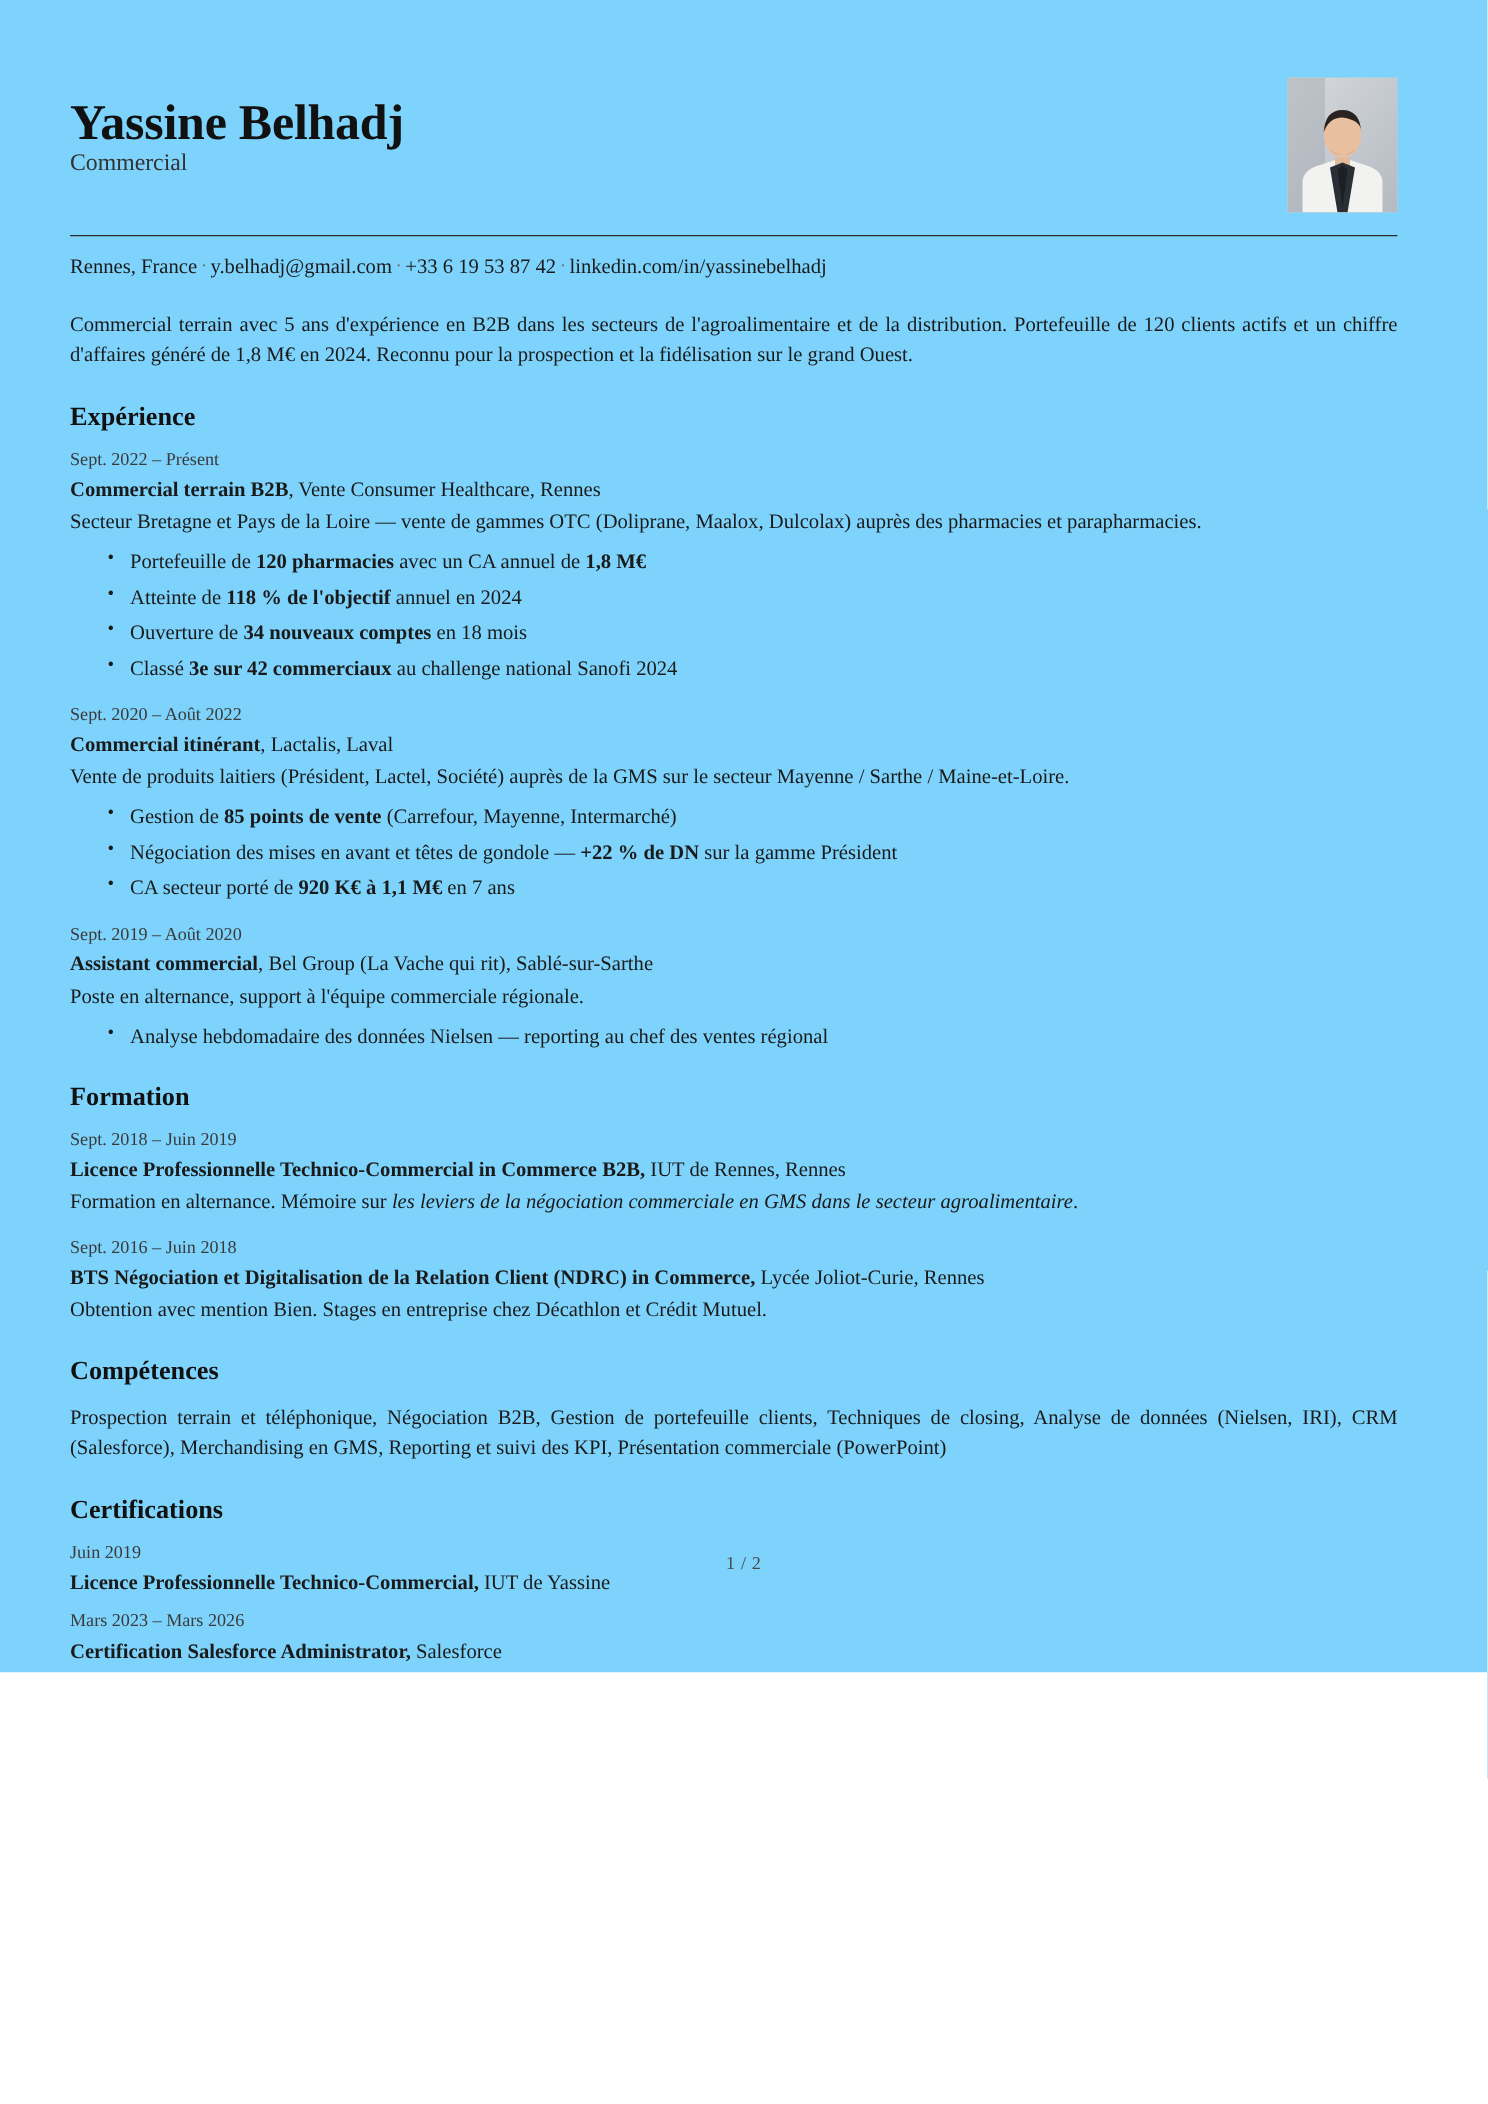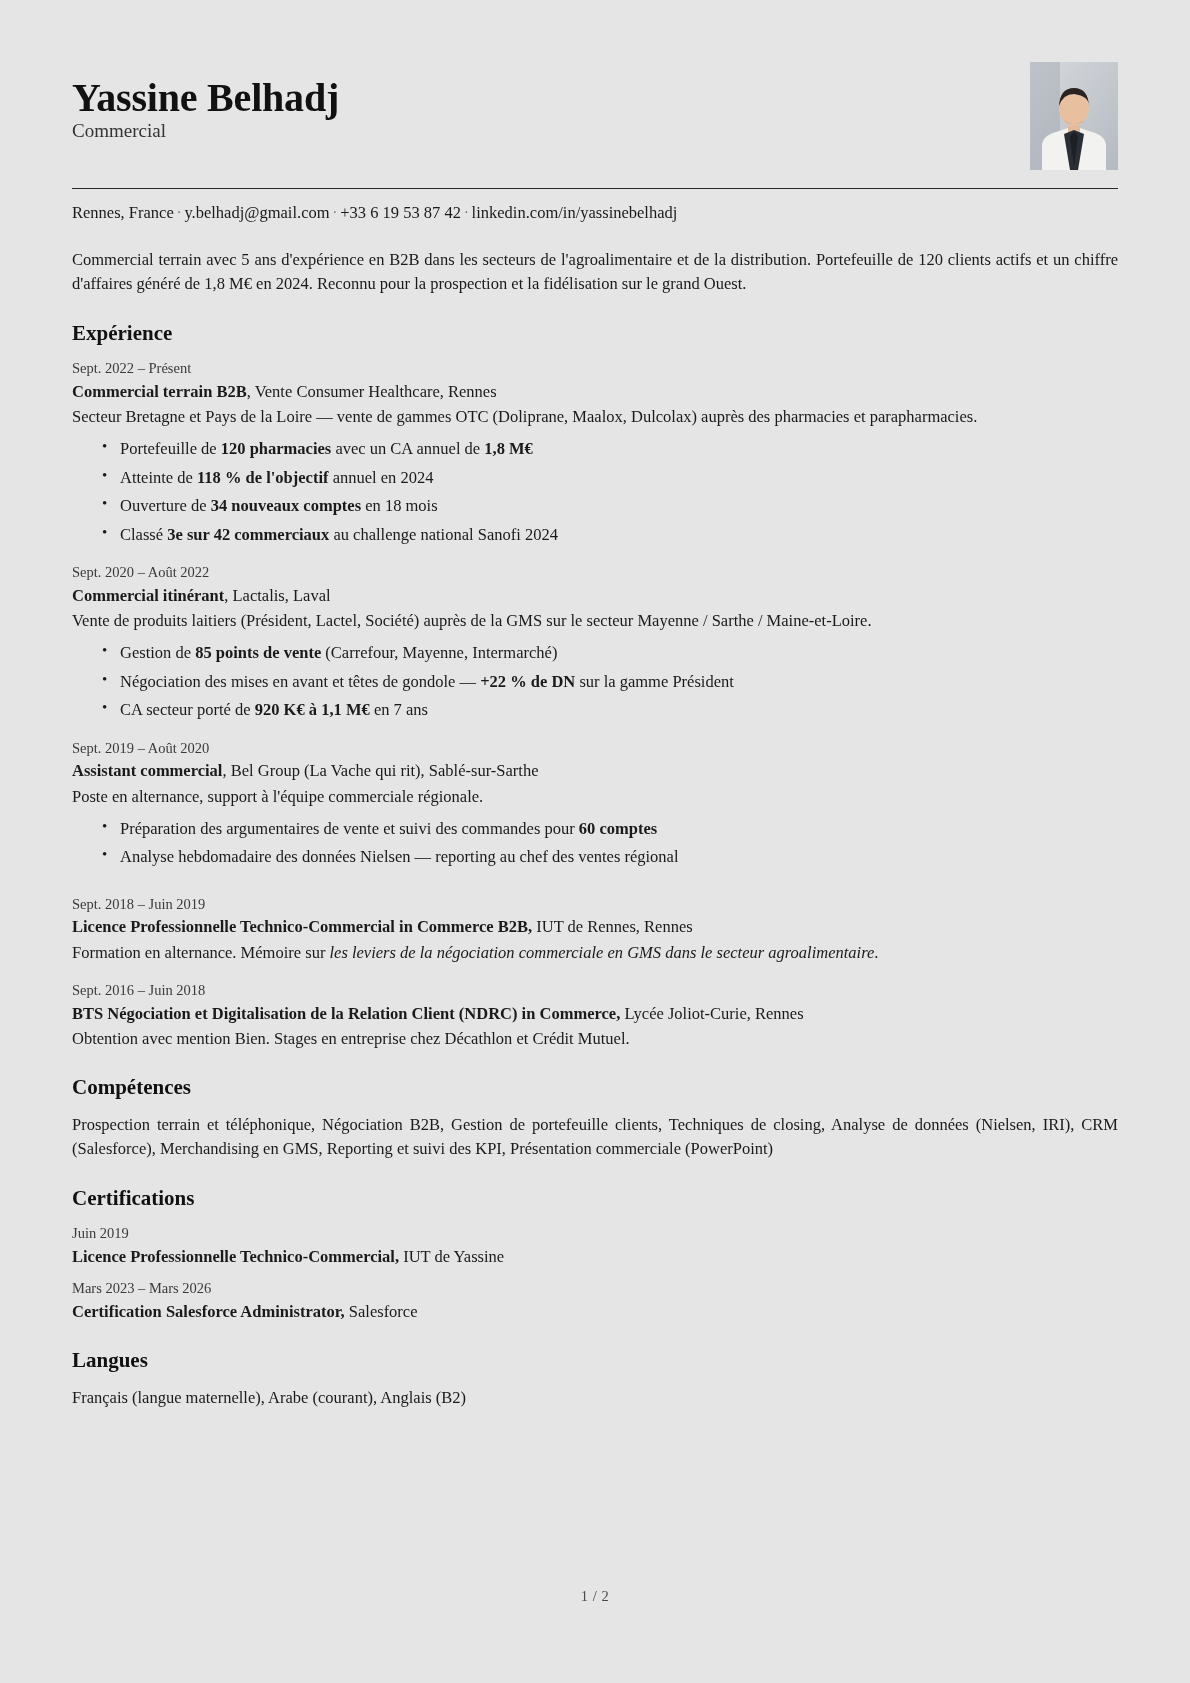--- a/index.html
+++ b/index.html
@@ -7,24 +7,24 @@
     padding: 0;
     background: #ffffff;
   }
   body {
     font-family: "Liberation Serif", "DejaVu Serif", serif;
     color: #1a1a1a;
   }
   .page {
     position: relative;
     width: 1190px;
-    height: 1683px;
-    background: #e5e5e5;
+    height: 1338px;
+    background: #7dd3fc;
     box-sizing: border-box;
-    padding: 62px 72px 0 72px;
+    padding: 62px 72px 0 56px;
     overflow: hidden;
   }
 
   
   .header {
     display: flex;
     align-items: flex-start;
     justify-content: space-between;
   }
   .header-left {
@@ -221,28 +221,28 @@
             <li><span>Gestion de </span><b>85 points de vente</b><span> (Carrefour, Mayenne, Intermarché)</span></li>
             <li><span>Négociation des mises en avant et têtes de gondole — </span><b>+22 % de DN</b><span> sur la gamme Président</span></li>
             <li><span>CA secteur porté de </span><b>920 K€ à 1,1 M€</b><span> en 7 ans</span></li>
           </ul>
         </div>
         <div class="entry">
           <div class="entry-date">Sept. 2019 – Août 2020</div>
           <div class="entry-head"><b>Assistant commercial</b><span>, Bel Group (La Vache qui rit), Sablé-sur-Sarthe</span></div>
           <div class="entry-desc">Poste en alternance, support à l'équipe commerciale régionale.</div>
           <ul class="bullets">
-            <li><span>Préparation des argumentaires de vente et suivi des commandes pour </span><b>60 comptes</b></li>
             <li><span>Analyse hebdomadaire des données Nielsen — reporting au chef des ventes régional</span></li>
           </ul>
         </div>
       </div>
   </div>
 
   <div class="section">
+    <h2 class="section-title">Formation</h2>
     <div>
         <div class="entry">
           <div class="entry-date">Sept. 2018 – Juin 2019</div>
           <div class="entry-head"><b>Licence Professionnelle Technico-Commercial in Commerce B2B,</b><span> IUT de Rennes, Rennes</span></div>
           <div class="entry-desc nojust"><span>Formation en alternance. Mémoire sur </span><i>les leviers de la négociation commerciale en GMS dans le secteur agroalimentaire</i><span>.</span></div>
         </div>
         <div class="entry">
           <div class="entry-date">Sept. 2016 – Juin 2018</div>
           <div class="entry-head"><b>BTS Négociation et Digitalisation de la Relation Client (NDRC) in Commerce,</b><span> Lycée Joliot-Curie, Rennes</span></div>
           <div class="entry-desc nojust"><span>Obtention avec mention Bien. Stages en entreprise chez Décathlon et Crédit Mutuel.</span></div>

